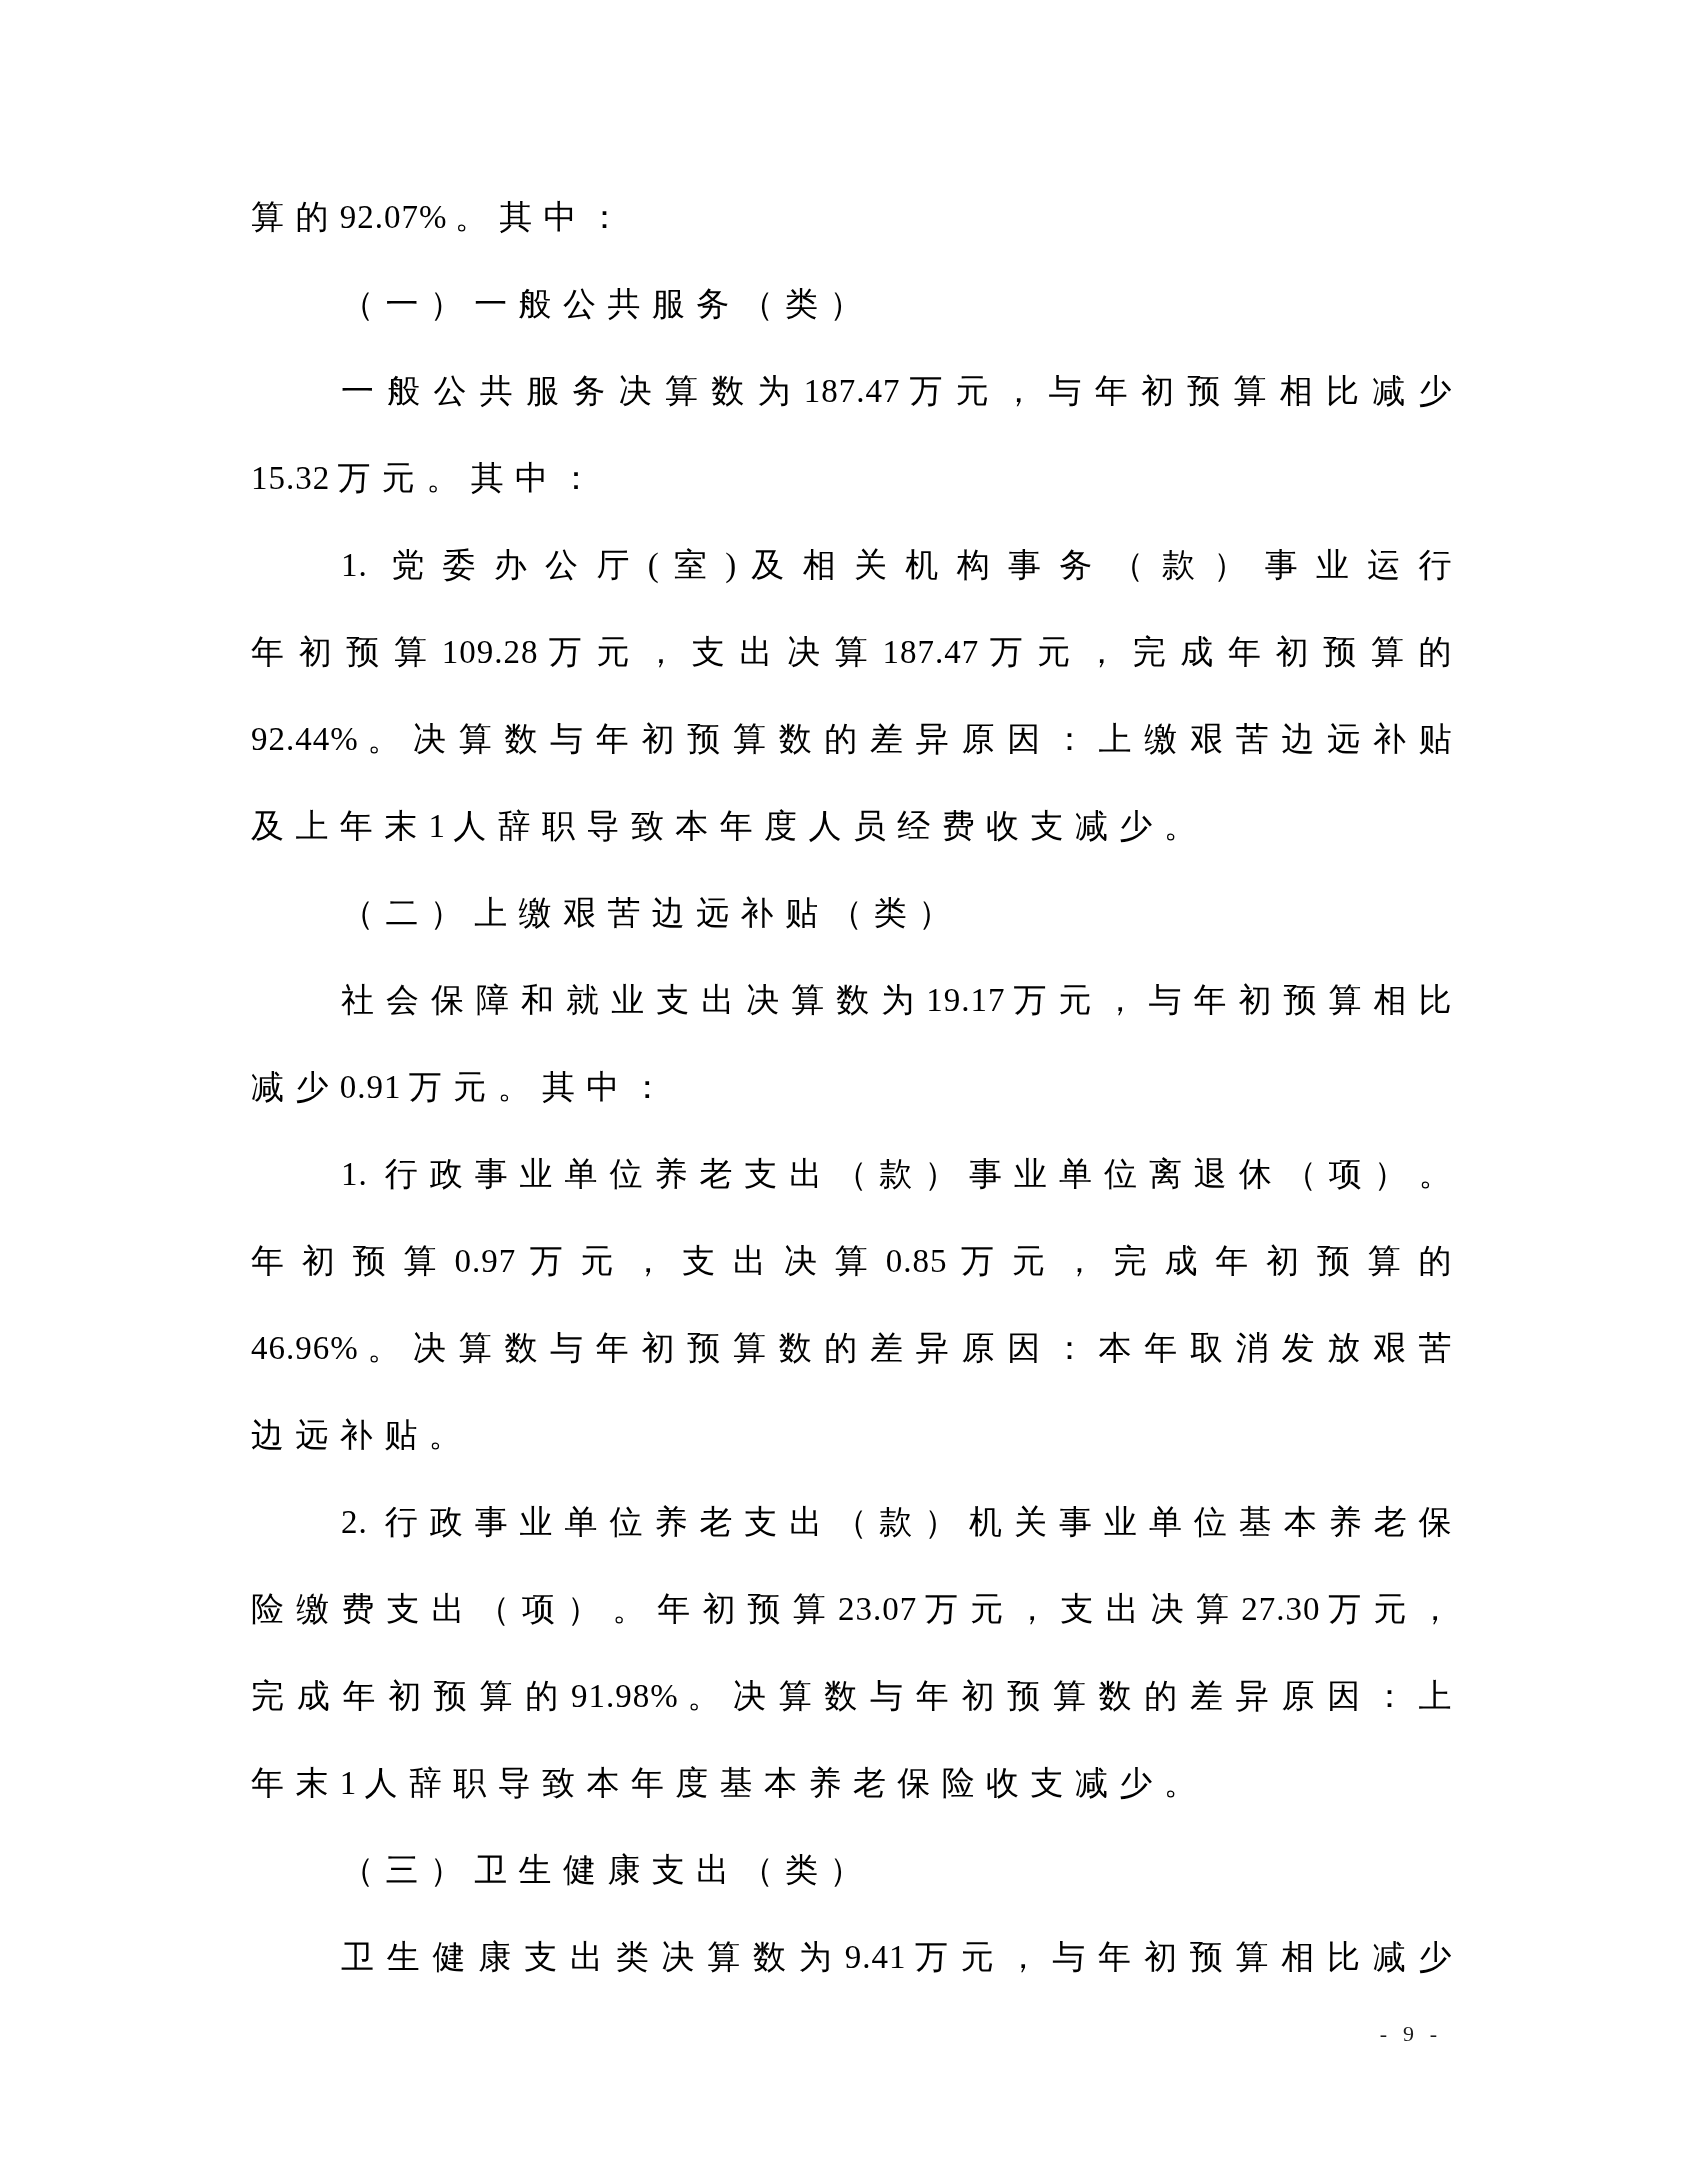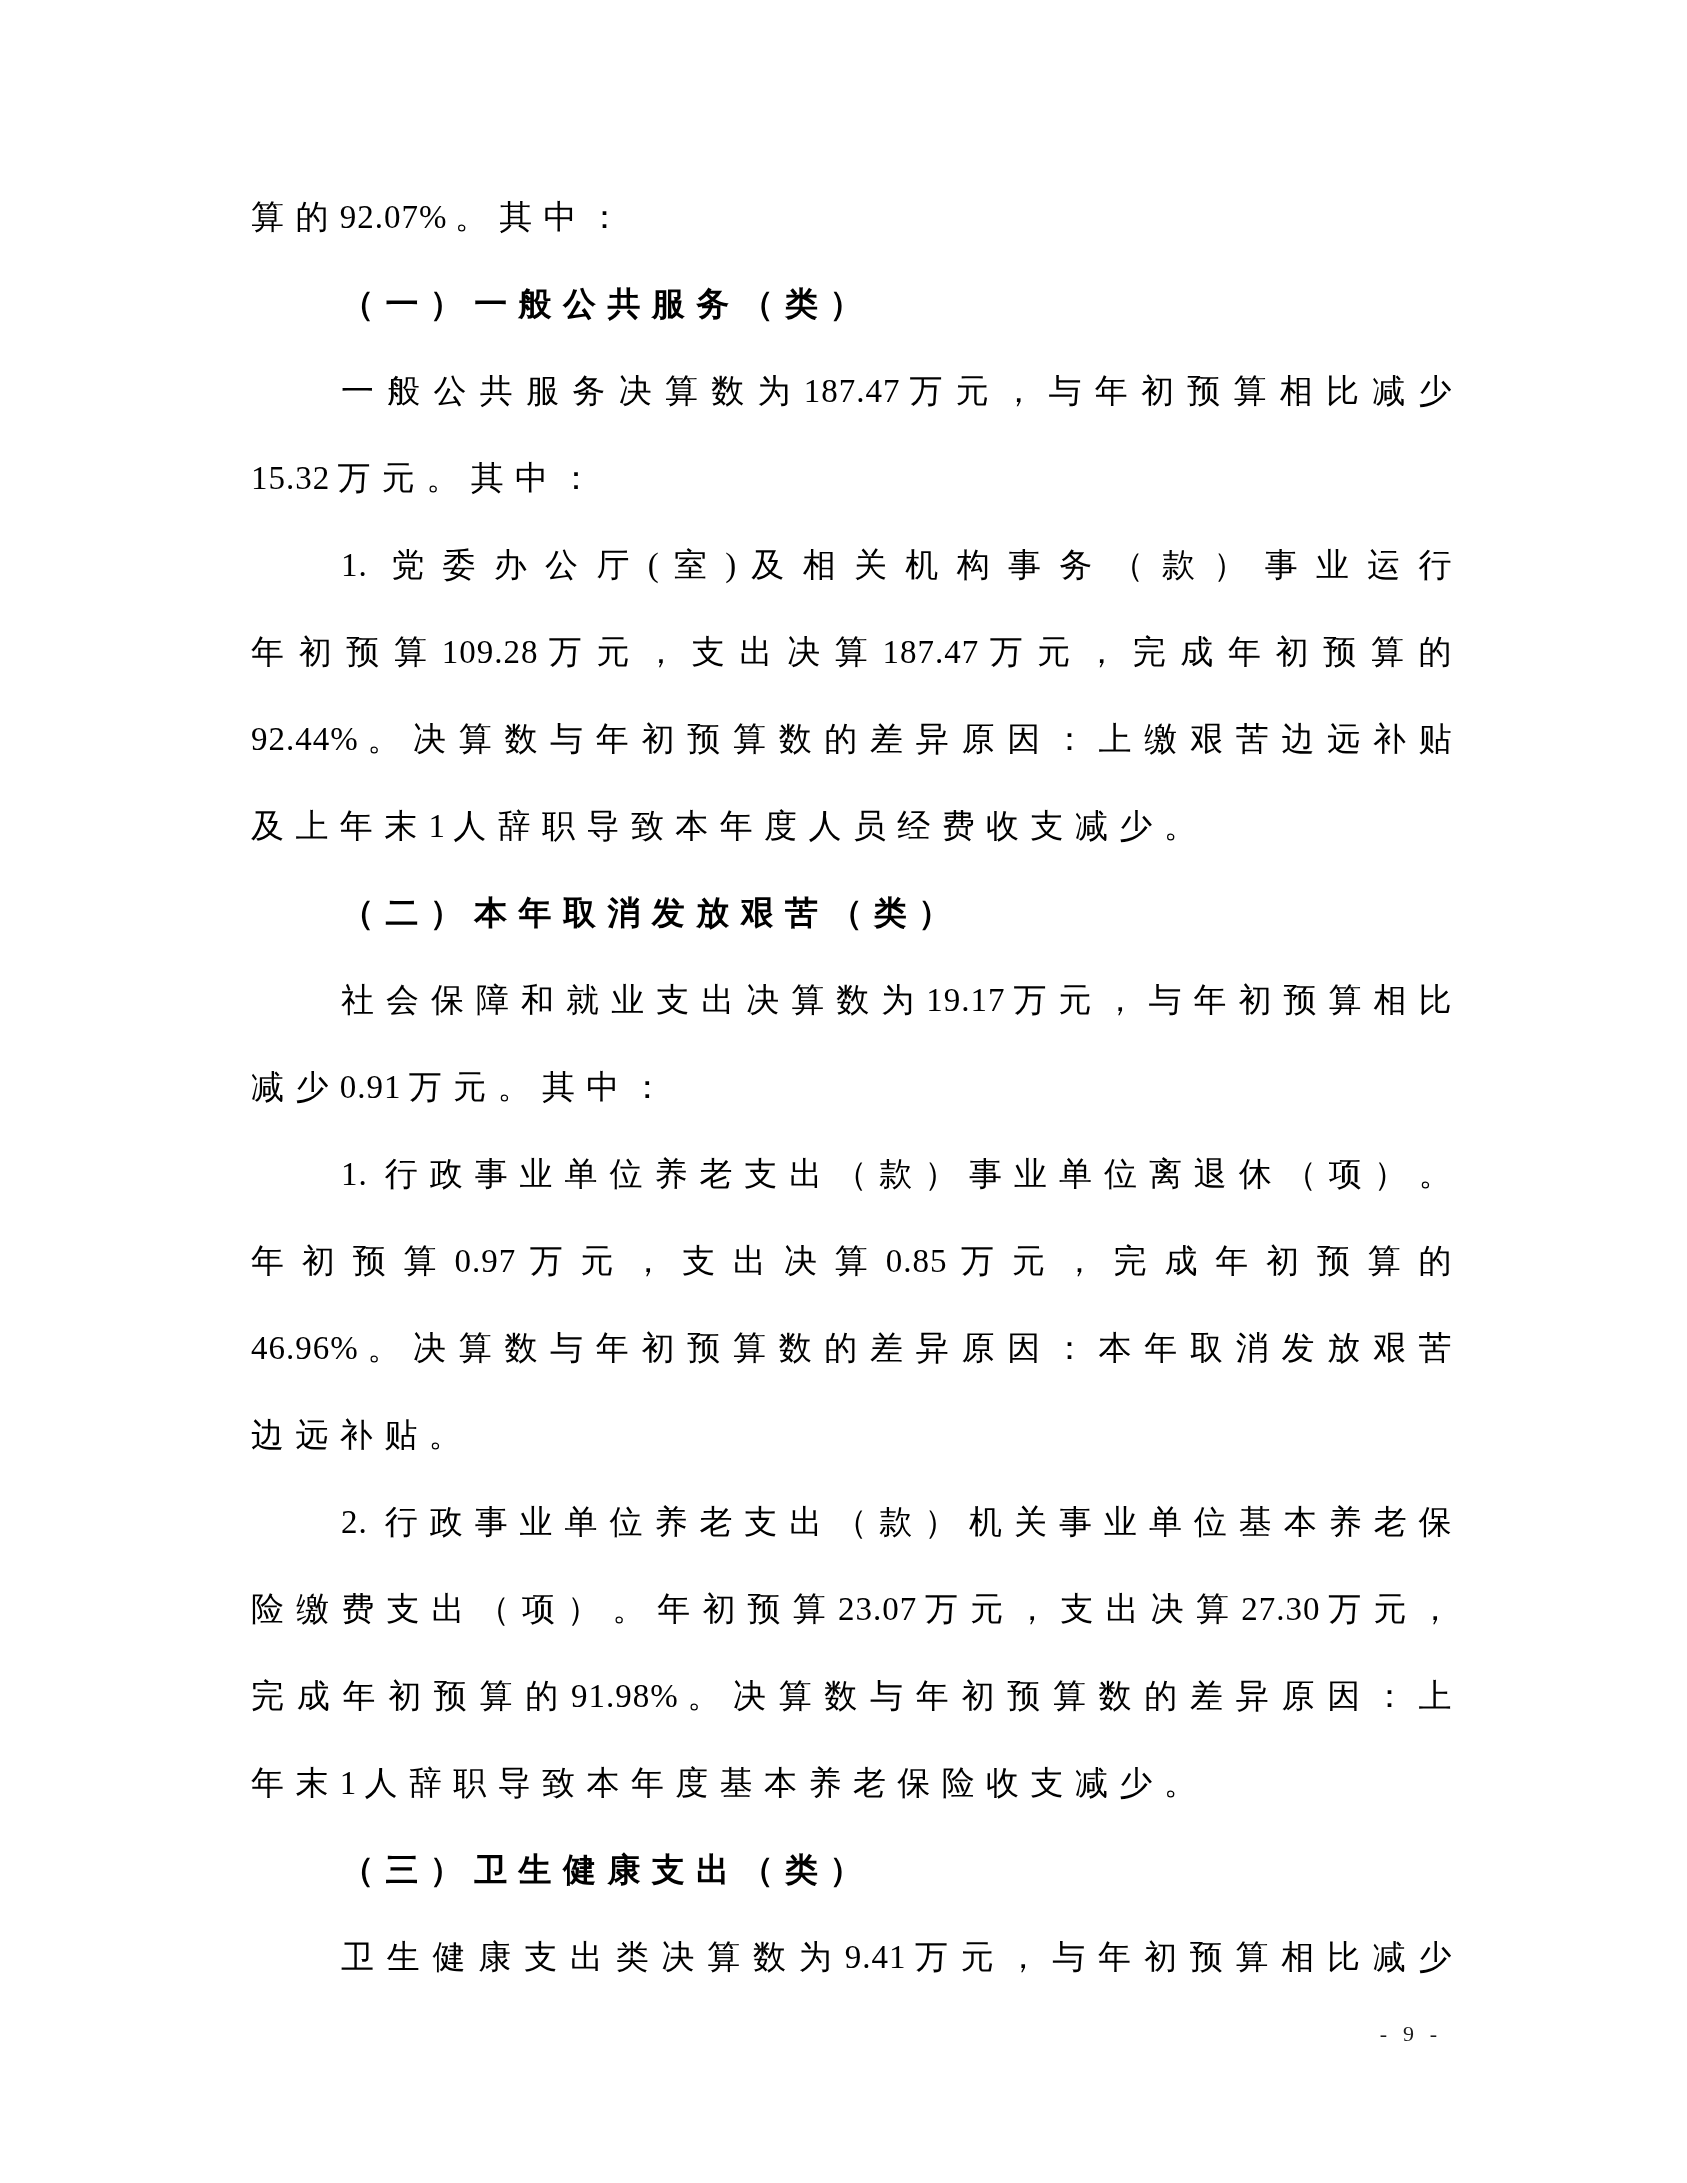--- a/index.html
+++ b/index.html
@@ -29,21 +29,21 @@
     letter-spacing: 11.4px;
     white-space: nowrap;
     overflow: hidden;
     text-align: left;
   }
   .indent {
     text-indent: 90px;
   }
   .heading {
     text-indent: 90px;
-    font-weight: 700;
+    font-weight: 400;
   }
   .justify {
     white-space: normal;
     text-align: justify;
     text-align-last: justify;
     text-justify: inter-ideograph;
   }
   .latin {
     letter-spacing: 1px;
     padding-right: 7.2px;
@@ -67,21 +67,21 @@
 <div class="page">
   <div class="content">
     <div class="line">算的<span class="latin">92.07%</span>。其中：</div>
     <div class="line heading">（一）一般公共服务（类）</div>
     <div class="line indent justify">一般公共服务决算数为<span class="latin">187.47</span>万元，与年初预算相比减少</div>
     <div class="line"><span class="latin">15.32</span>万元。其中：</div>
     <div class="line indent justify"><span class="latin">1. </span>党委办公厅<span class="latin">(</span>室<span class="latin">)</span>及相关机构事务（款）事业运行（项）。</div>
     <div class="line justify">年初预算<span class="latin">109.28</span>万元，支出决算<span class="latin">187.47</span>万元，完成年初预算的</div>
     <div class="line justify"><span class="latin">92.44%</span>。决算数与年初预算数的差异原因：上缴艰苦边远补贴</div>
     <div class="line">及上年末<span class="latin">1</span>人辞职导致本年度人员经费收支减少。</div>
-    <div class="line heading">（二）本年取消发放艰苦（类）</div>
+    <div class="line heading">（二）上缴艰苦边远补贴（类）</div>
     <div class="line indent justify">社会保障和就业支出决算数为<span class="latin">19.17</span>万元，与年初预算相比</div>
     <div class="line">减少<span class="latin">0.91</span>万元。其中：</div>
     <div class="line indent justify"><span class="latin">1. </span>行政事业单位养老支出（款）事业单位离退休（项）。</div>
     <div class="line justify">年初预算<span class="latin">0.97</span>万元，支出决算<span class="latin">0.85</span>万元，完成年初预算的</div>
     <div class="line justify"><span class="latin">46.96%</span>。决算数与年初预算数的差异原因：本年取消发放艰苦</div>
     <div class="line">边远补贴。</div>
     <div class="line indent justify"><span class="latin">2. </span>行政事业单位养老支出（款）机关事业单位基本养老保</div>
     <div class="line justify">险缴费支出（项）。年初预算<span class="latin">23.07</span>万元，支出决算<span class="latin">27.30</span>万元，</div>
     <div class="line justify">完成年初预算的<span class="latin">91.98%</span>。决算数与年初预算数的差异原因：上</div>
     <div class="line">年末<span class="latin">1</span>人辞职导致本年度基本养老保险收支减少。</div>

